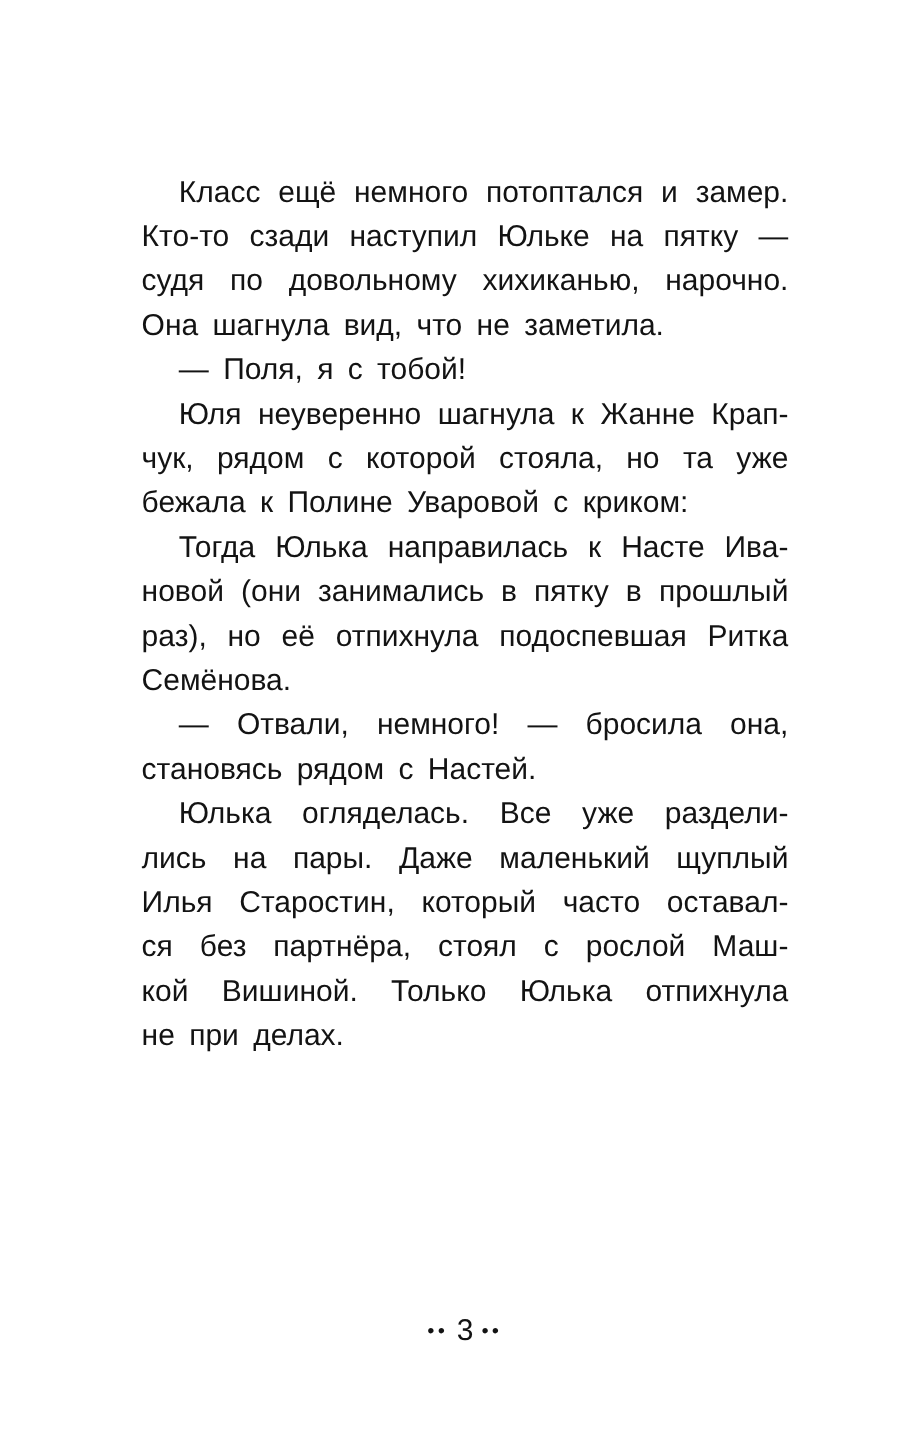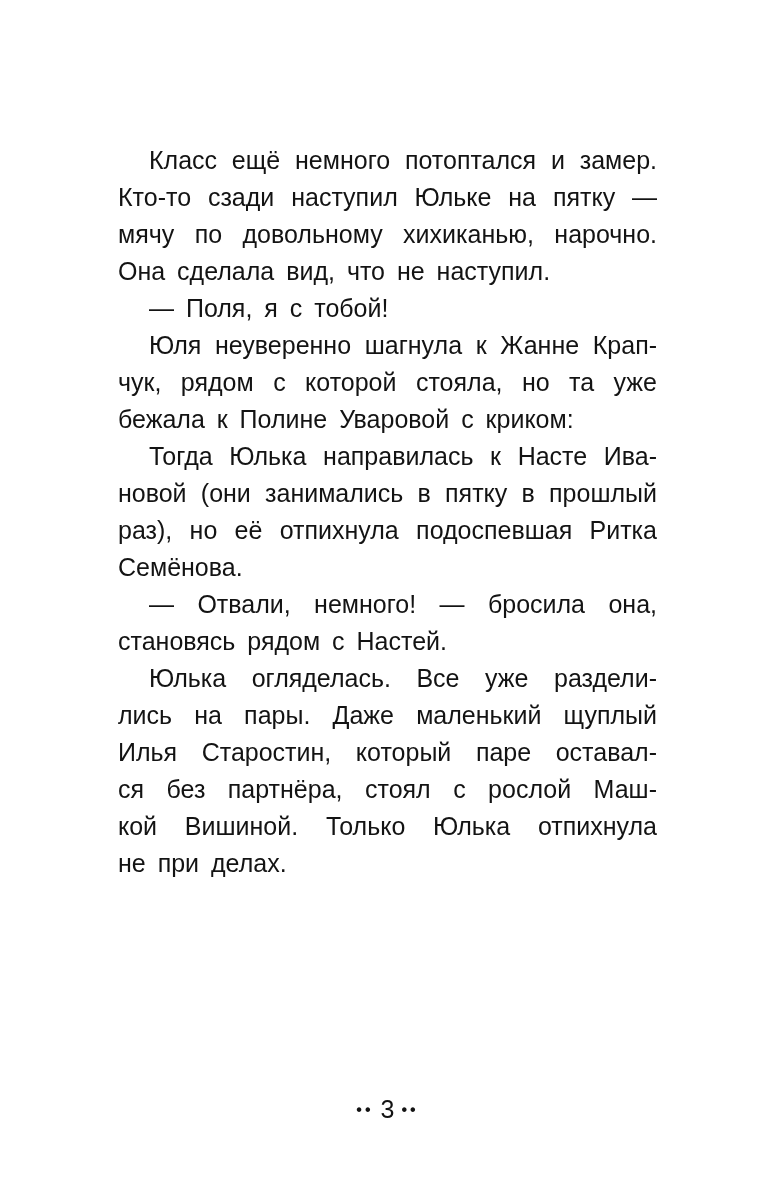--- a/index.html
+++ b/index.html
@@ -67,22 +67,22 @@
   }
 </style>
 </head>
 <body style="background: rgb(255, 255, 255); color: rgb(19, 19, 19);">
 
 <div class="page">
   <div class="text-block">
       <div class="paragraph">
         <div class="line first">Класс ещё немного потоптался и замер.</div>
         <div class="line">Кто-то сзади наступил Юльке на пятку —</div>
-        <div class="line">мячу по довольному хихиканью, нарочно.</div>
-        <div class="line last">Она сделала вид, что не наступил.</div>
+        <div class="line">судя по довольному хихиканью, нарочно.</div>
+        <div class="line last">Она шагнула вид, что не заметила.</div>
       </div>
       <div class="paragraph">
         <div class="line first last">— Поля, я с тобой!</div>
       </div>
       <div class="paragraph">
         <div class="line first">Юля неуверенно шагнула к Жанне Крап-</div>
         <div class="line">чук, рядом с которой стояла, но та уже</div>
         <div class="line last">бежала к Полине Уваровой с криком:</div>
       </div>
       <div class="paragraph">
@@ -91,21 +91,21 @@
         <div class="line">раз), но её отпихнула подоспевшая Ритка</div>
         <div class="line last">Семёнова.</div>
       </div>
       <div class="paragraph">
         <div class="line first">— Отвали, немного! — бросила она,</div>
         <div class="line last">становясь рядом с Настей.</div>
       </div>
       <div class="paragraph">
         <div class="line first">Юлька огляделась. Все уже раздели-</div>
         <div class="line">лись на пары. Даже маленький щуплый</div>
-        <div class="line">Илья Старостин, который паре оставал-</div>
+        <div class="line">Илья Старостин, который часто оставал-</div>
         <div class="line">ся без партнёра, стоял с рослой Маш-</div>
         <div class="line">кой Вишиной. Только Юлька отпихнула</div>
         <div class="line last">не при делах.</div>
       </div>
     </div>
   <div class="footer">
     <span class="decor">••</span><span class="page-num">3</span><span class="decor">••</span>
   </div>
 </div>
 

